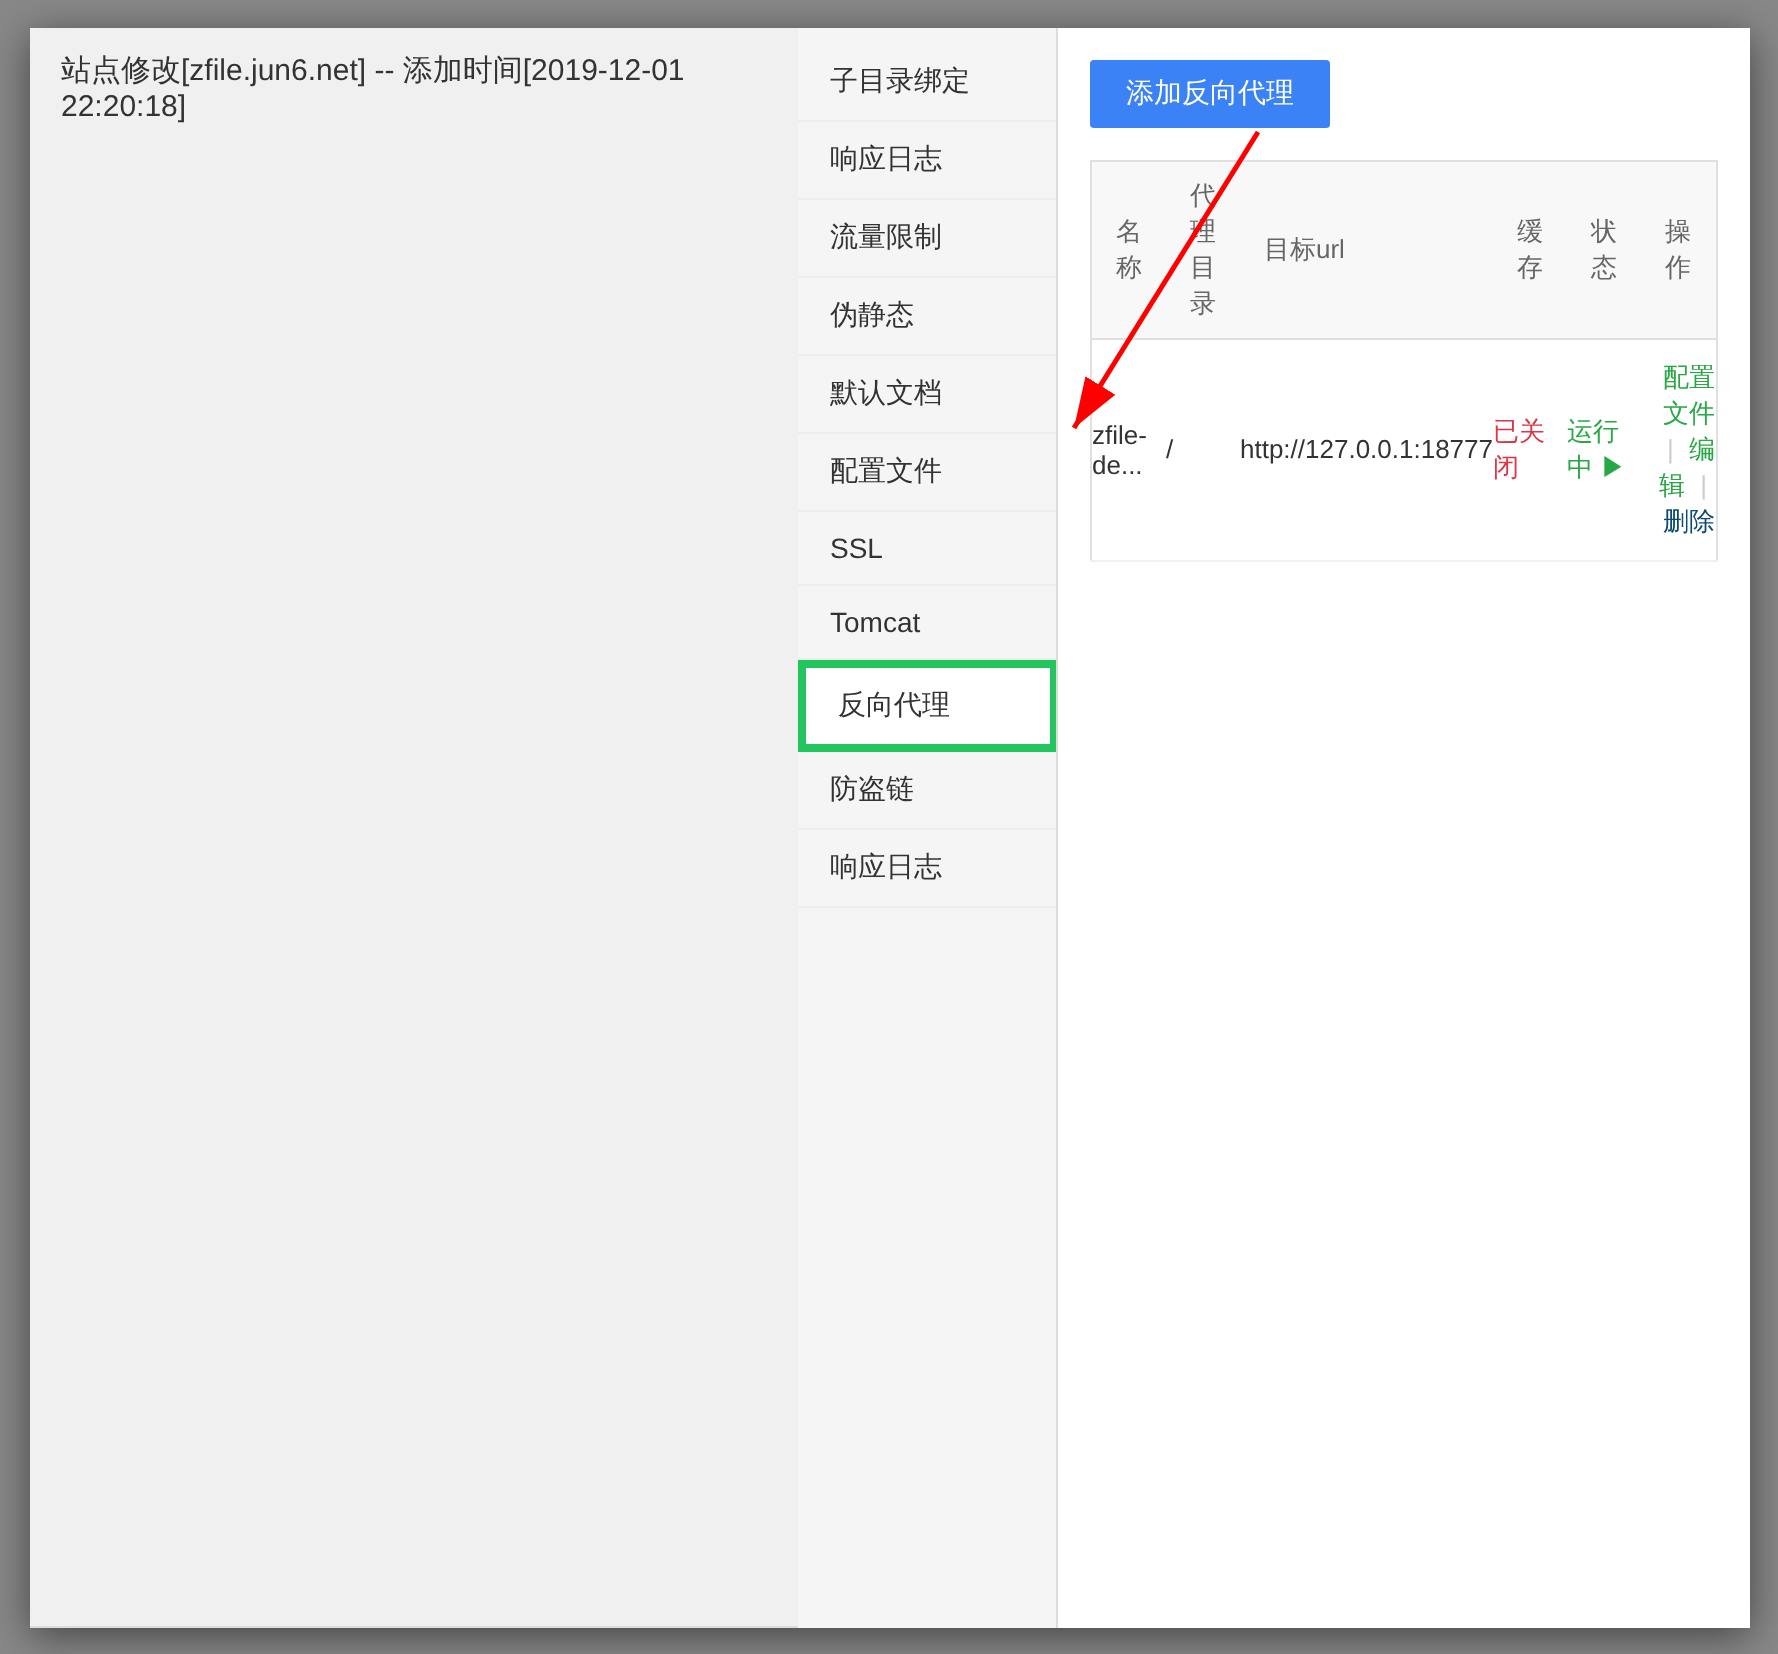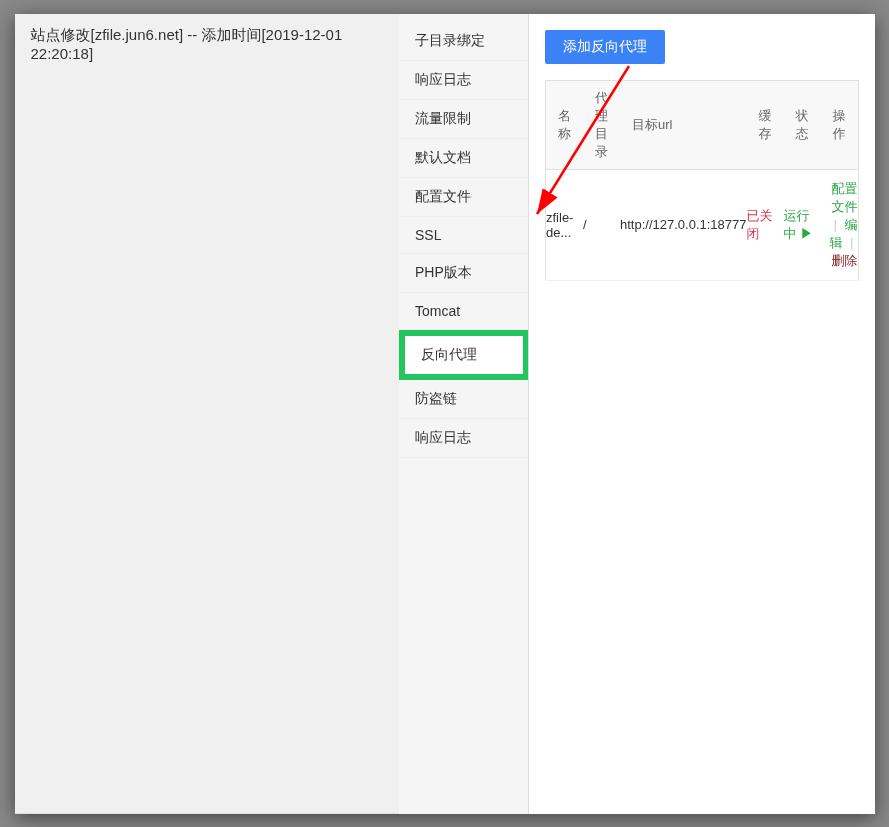--- a/index.html
+++ b/index.html
@@ -148,35 +148,35 @@
       <div class="sidebar-item">
         <span>子目录绑定</span>
       </div>
       <div class="sidebar-item">
         <span>响应日志</span>
       </div>
       <div class="sidebar-item">
         <span>流量限制</span>
       </div>
       <div class="sidebar-item">
+        <span>伪静态</span>
+      </div>
+      <div class="sidebar-item">
         <span>默认文档</span>
       </div>
       <div class="sidebar-item">
         <span>配置文件</span>
       </div>
       <div class="sidebar-item">
         <span>SSL</span>
       </div>
       <div class="sidebar-item">
-        <span>PHP版本</span>
-      </div>
-      <div class="sidebar-item">
         <span>Tomcat</span>
       </div>
-      <div class="sidebar-item active" style="border: 6px solid #22c55e; background:#fff;">
+      <div class="sidebar-item active" style="border: 4px solid #22c55e; background:#fff;">
         <span>反向代理</span>
       </div>
       <div class="sidebar-item">
         <span>防盗链</span>
       </div>
       <div class="sidebar-item">
         <span>响应日志</span>
       </div>
     </div>
 
@@ -217,20 +217,20 @@
               <span class="status-running">
                 <span>运行中</span>
                 <span style="color:#28a745;">▶</span>
               </span>
             </td>
             <td style="text-align:right;">
               <a class="action-link">配置文件</a>
               <span class="action-sep">|</span>
               <a class="action-link">编辑</a>
               <span class="action-sep">|</span>
-              <a class="action-link" style="color:#7f1d1d;">删除</a>
+              <a class="action-link" style="color:#0c4a6e;">删除</a>
             </td>
           </tr>
         </tbody>
       </table>
     </div>
   </div>
 </div>
 
 </body></html>

